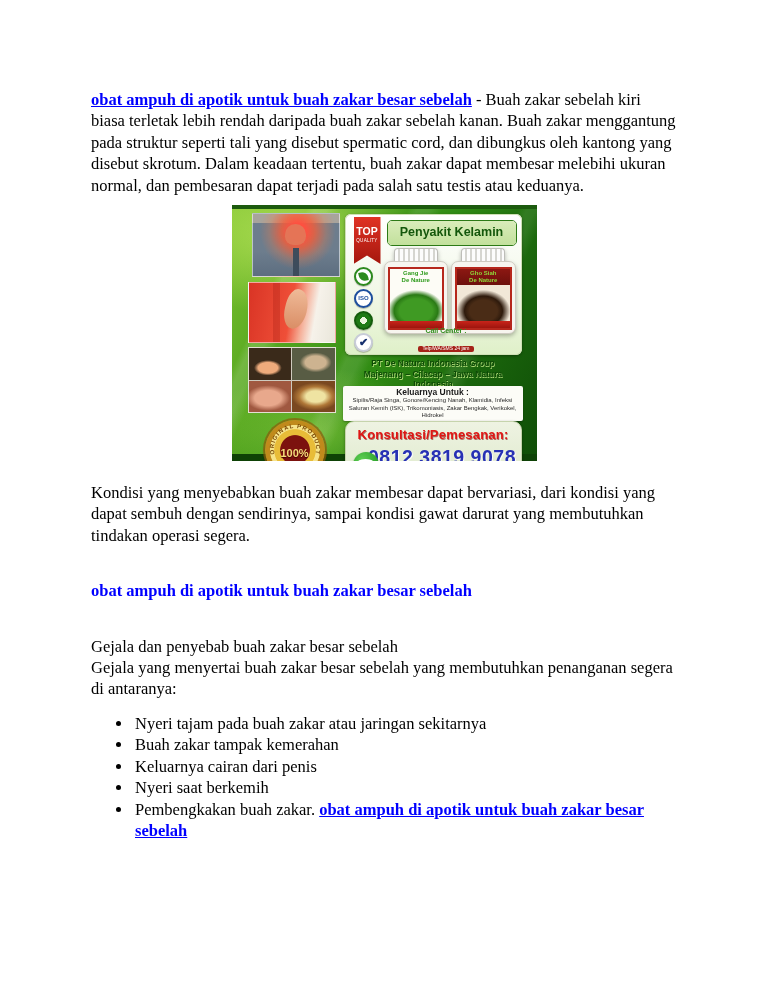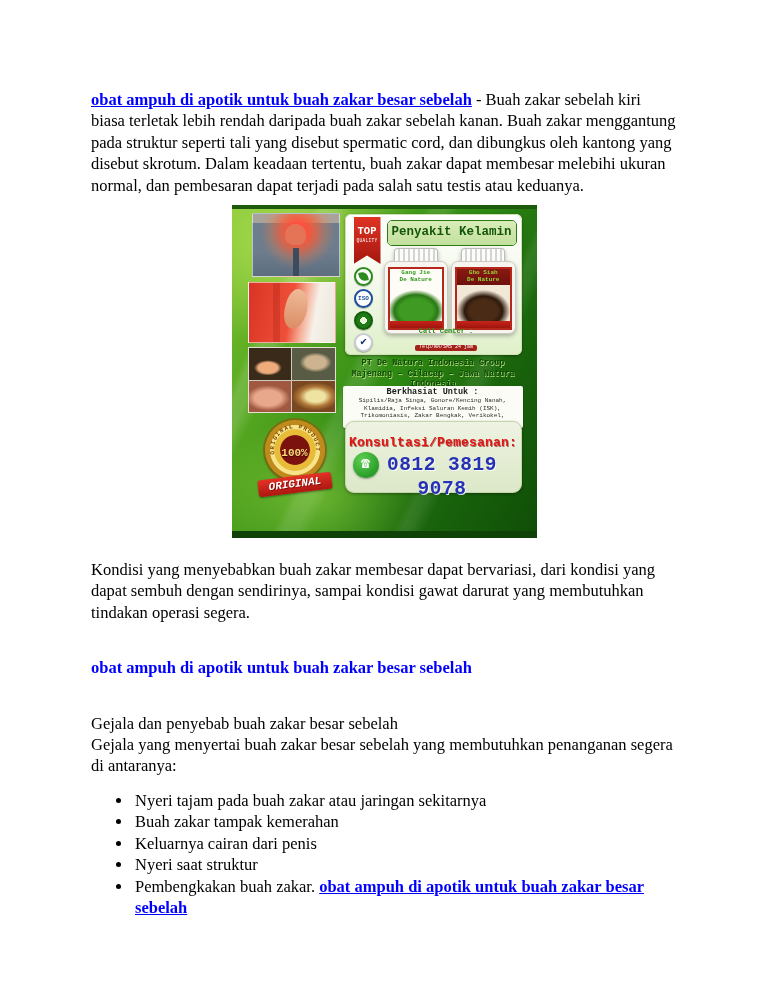--- a/index.html
+++ b/index.html
@@ -14,22 +14,22 @@
   .link{color:#0000ff;font-weight:bold;text-decoration:none;cursor:pointer;}
   .link.u{text-decoration:underline;}
   .p2{margin-top:21px;}
   .link-head{margin-top:34px;}
   .sec-head{margin-top:34px;font-weight:normal;}
   ul.symptoms{margin:13px 0 0;padding-left:42px;list-style:disc;}
   ul.symptoms li{padding-left:2px;}
 
   
   .ad{
-    width:305px;height:333px;margin:9px auto 0;position:relative;overflow:hidden;
-    font-family:Liberation Mono, monospace;
+    width:305px;height:256px;margin:9px auto 0;position:relative;overflow:hidden;
+    font-family:Liberation Sans, sans-serif;
     background:
       radial-gradient(ellipse 60% 45% at 20% 12%, rgba(230,255,120,.55), transparent 70%),
       radial-gradient(ellipse 50% 35% at 28% 88%, rgba(190,240,90,.40), transparent 70%),
       linear-gradient(118deg,#7cc22f 0%,#53a51f 28%,#2f8a13 52%,#1a650c 75%,#0f4d07 100%);
   }
   .shine{position:absolute;inset:0;pointer-events:none;background:
     linear-gradient(115deg,transparent 0 18%,rgba(255,255,255,.14) 20% 23%,transparent 26% 42%,
     rgba(255,255,255,.10) 44% 47%,transparent 50% 68%,rgba(255,255,255,.08) 70% 72%,transparent 75%);}
   .ad-strip{position:absolute;left:0;right:0;}
   .ad-strip.top{top:0;height:4px;background:#1c5a0e;}
@@ -108,21 +108,21 @@
   .medal::before{content:"";position:absolute;inset:-3px;border-radius:50%;z-index:-1;
     background:repeating-conic-gradient(rgba(240,200,60,.95) 0 6deg, rgba(130,80,10,.95) 6deg 12deg);}
   .pct{position:absolute;left:0;right:0;top:23px;text-align:center;color:#f6dc7a;font-size:11px;font-weight:bold;text-shadow:0 1px 1px #400;}
   .arc-svg{position:absolute;inset:0;width:60px;height:60px;}
   .orig-ribbon{position:absolute;left:-2px;right:-2px;bottom:4px;height:17px;border-radius:3px;
     background:linear-gradient(#e23226,#ae1710);transform:rotate(-7deg);
     color:#fff;font-weight:bold;font-style:italic;font-size:11px;text-align:center;line-height:17px;
     text-shadow:1px 1px 0 rgba(80,0,0,.6);box-shadow:0 1px 2px rgba(0,0,0,.4);}
 
   .consult{position:absolute;left:113px;top:216px;width:177px;height:72px;border-radius:9px;box-sizing:border-box;
-    background:linear-gradient(180deg,#eef3e2,#dce8c8);border:1px solid #c6d4ac;text-align:center;padding-top:10px;
+    background:linear-gradient(180deg,#eef3e2,#dce8c8);border:1px solid #c6d4ac;text-align:center;padding-top:2px;
     box-shadow:0 1px 3px rgba(0,0,0,.35);}
   .c-title{color:#e01614;font-size:13px;font-weight:bold;letter-spacing:.2px;text-shadow:.7px .7px 0 rgba(120,0,0,.55);}
   .c-phone{color:#2731b4;font-size:19.5px;font-weight:bold;line-height:24px;letter-spacing:.5px;
     text-shadow:1px 1px 0 rgba(255,255,255,.85);padding-left:18px;}
   .wa{position:absolute;left:7px;top:30px;width:26px;height:26px;border-radius:50%;color:#fff;
     background:radial-gradient(circle at 35% 30%,#5ecf52,#2a9e2a 70%);font-size:15px;line-height:26px;text-align:center;
     box-shadow:0 1px 2px rgba(0,0,0,.35);}
 </style>
 </head>
 <body>
@@ -195,21 +195,21 @@
       </div>
     </div>
 
     <div class="addr">
       <div>PT De Natura Indonesia Group</div>
       <div>Majenang – Cilacap – Jawa Natura</div>
       <div>Indonesia</div>
     </div>
 
     <div class="benefits">
-      <div class="b-title">Berkhasiat Untuk :</div>
+      <div class="b-title">Keluarnya Untuk :</div>
       <div class="b-text">Sipilis/Raja Singa, Gonore/Kencing Nanah, Klamidia, Infeksi Saluran Kemih (ISK), Trikomoniasis, Zakar Bengkak, Verikokel, Hidrokel</div>
     </div>
 
     <div class="orig">
       <div class="medal">
         <svg class="arc-svg" viewBox="0 0 60 60" aria-hidden="true">
           <defs>
               <path id="arcPath" d="M 11,38 A 21,21 0 1 1 49,38"></path>
             </defs>
           <text font-size="6" font-weight="bold" fill="#7a4a08" letter-spacing="1">
@@ -232,17 +232,17 @@
 
   <p class="link-head"><a class="link">obat ampuh di apotik untuk buah zakar besar sebelah</a></p>
 
   <p class="sec-head">Gejala dan penyebab buah zakar besar sebelah</p>
   <p class="sec-intro">Gejala yang menyertai buah zakar besar sebelah yang membutuhkan penanganan segera di antaranya:</p>
 
   <ul class="symptoms">
     <li>Nyeri tajam pada buah zakar atau jaringan sekitarnya</li>
     <li>Buah zakar tampak kemerahan</li>
     <li>Keluarnya cairan dari penis</li>
-    <li>Nyeri saat struktur</li>
+    <li>Nyeri saat berkemih</li>
     <li><span>Pembengkakan buah zakar. </span><a class="link u">obat ampuh di apotik untuk buah zakar besar sebelah</a></li>
   </ul>
 
 </div>
 
 </body></html>

